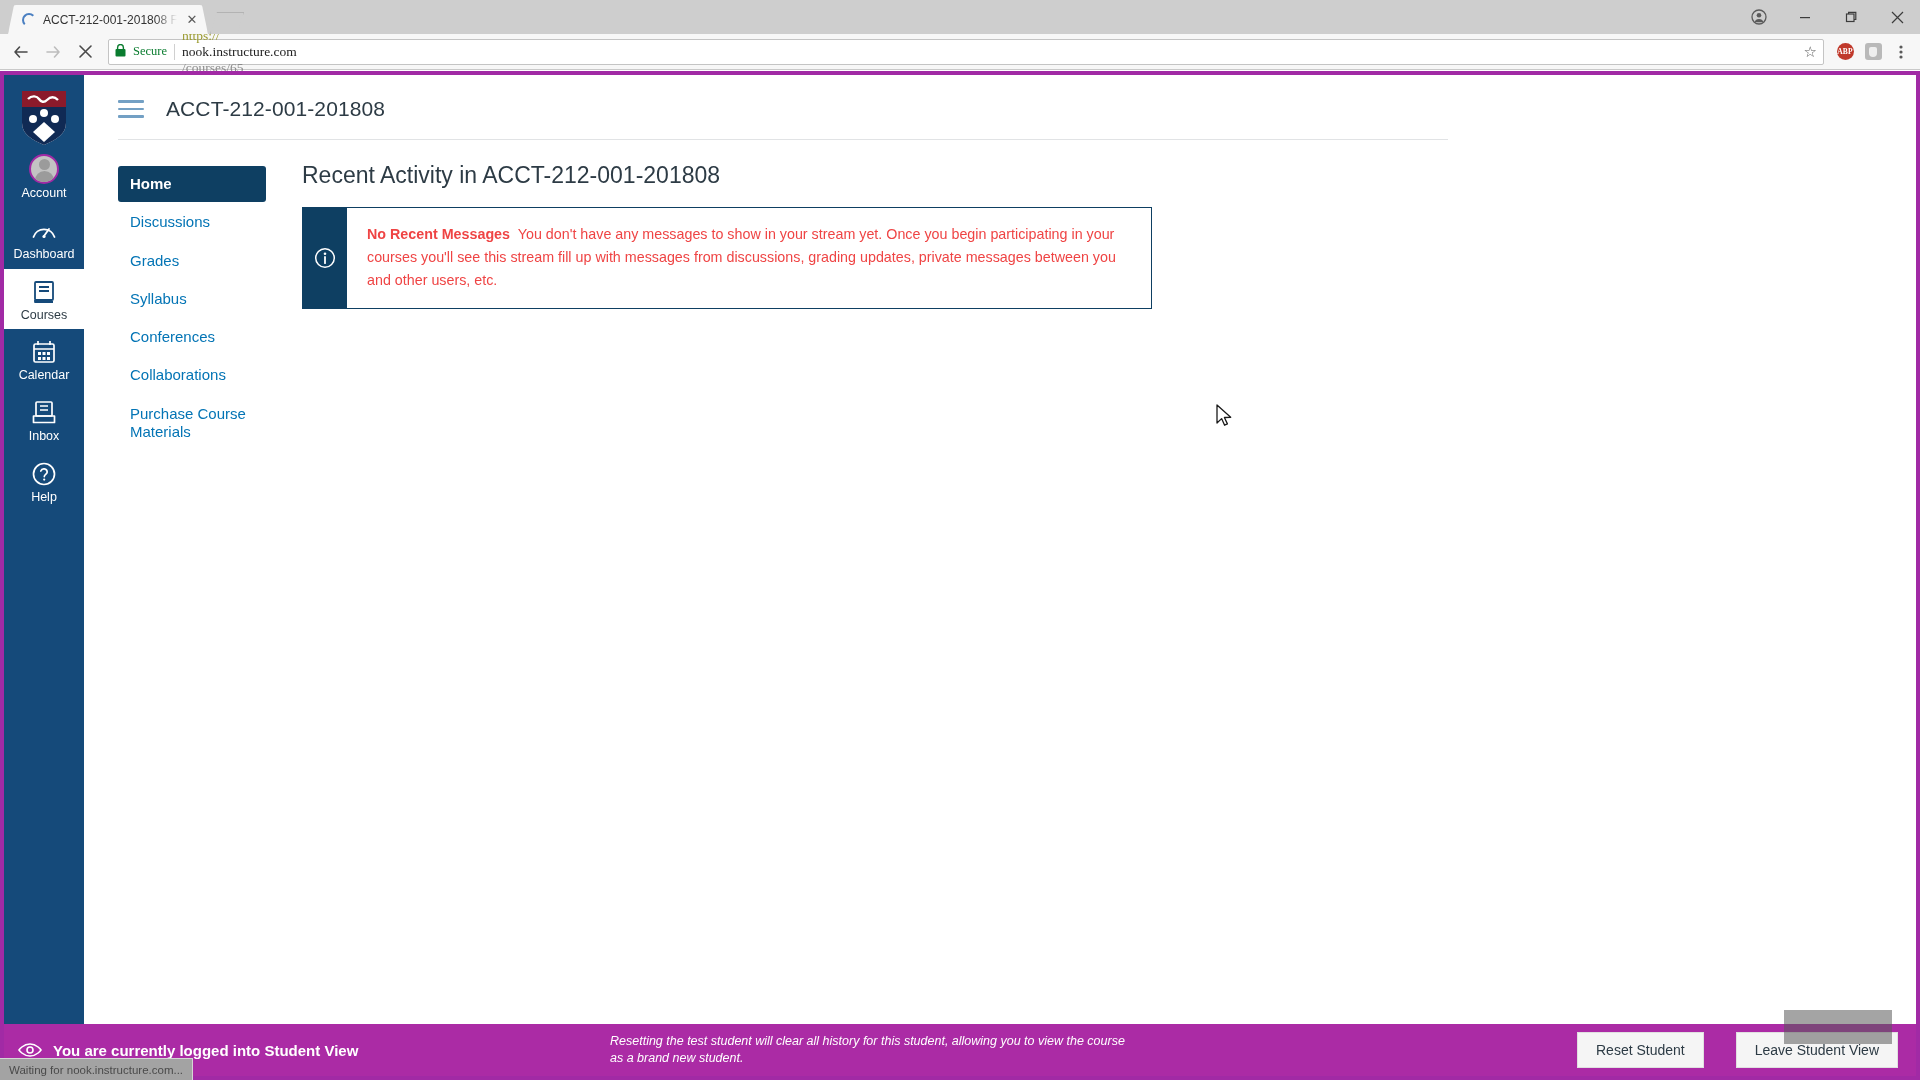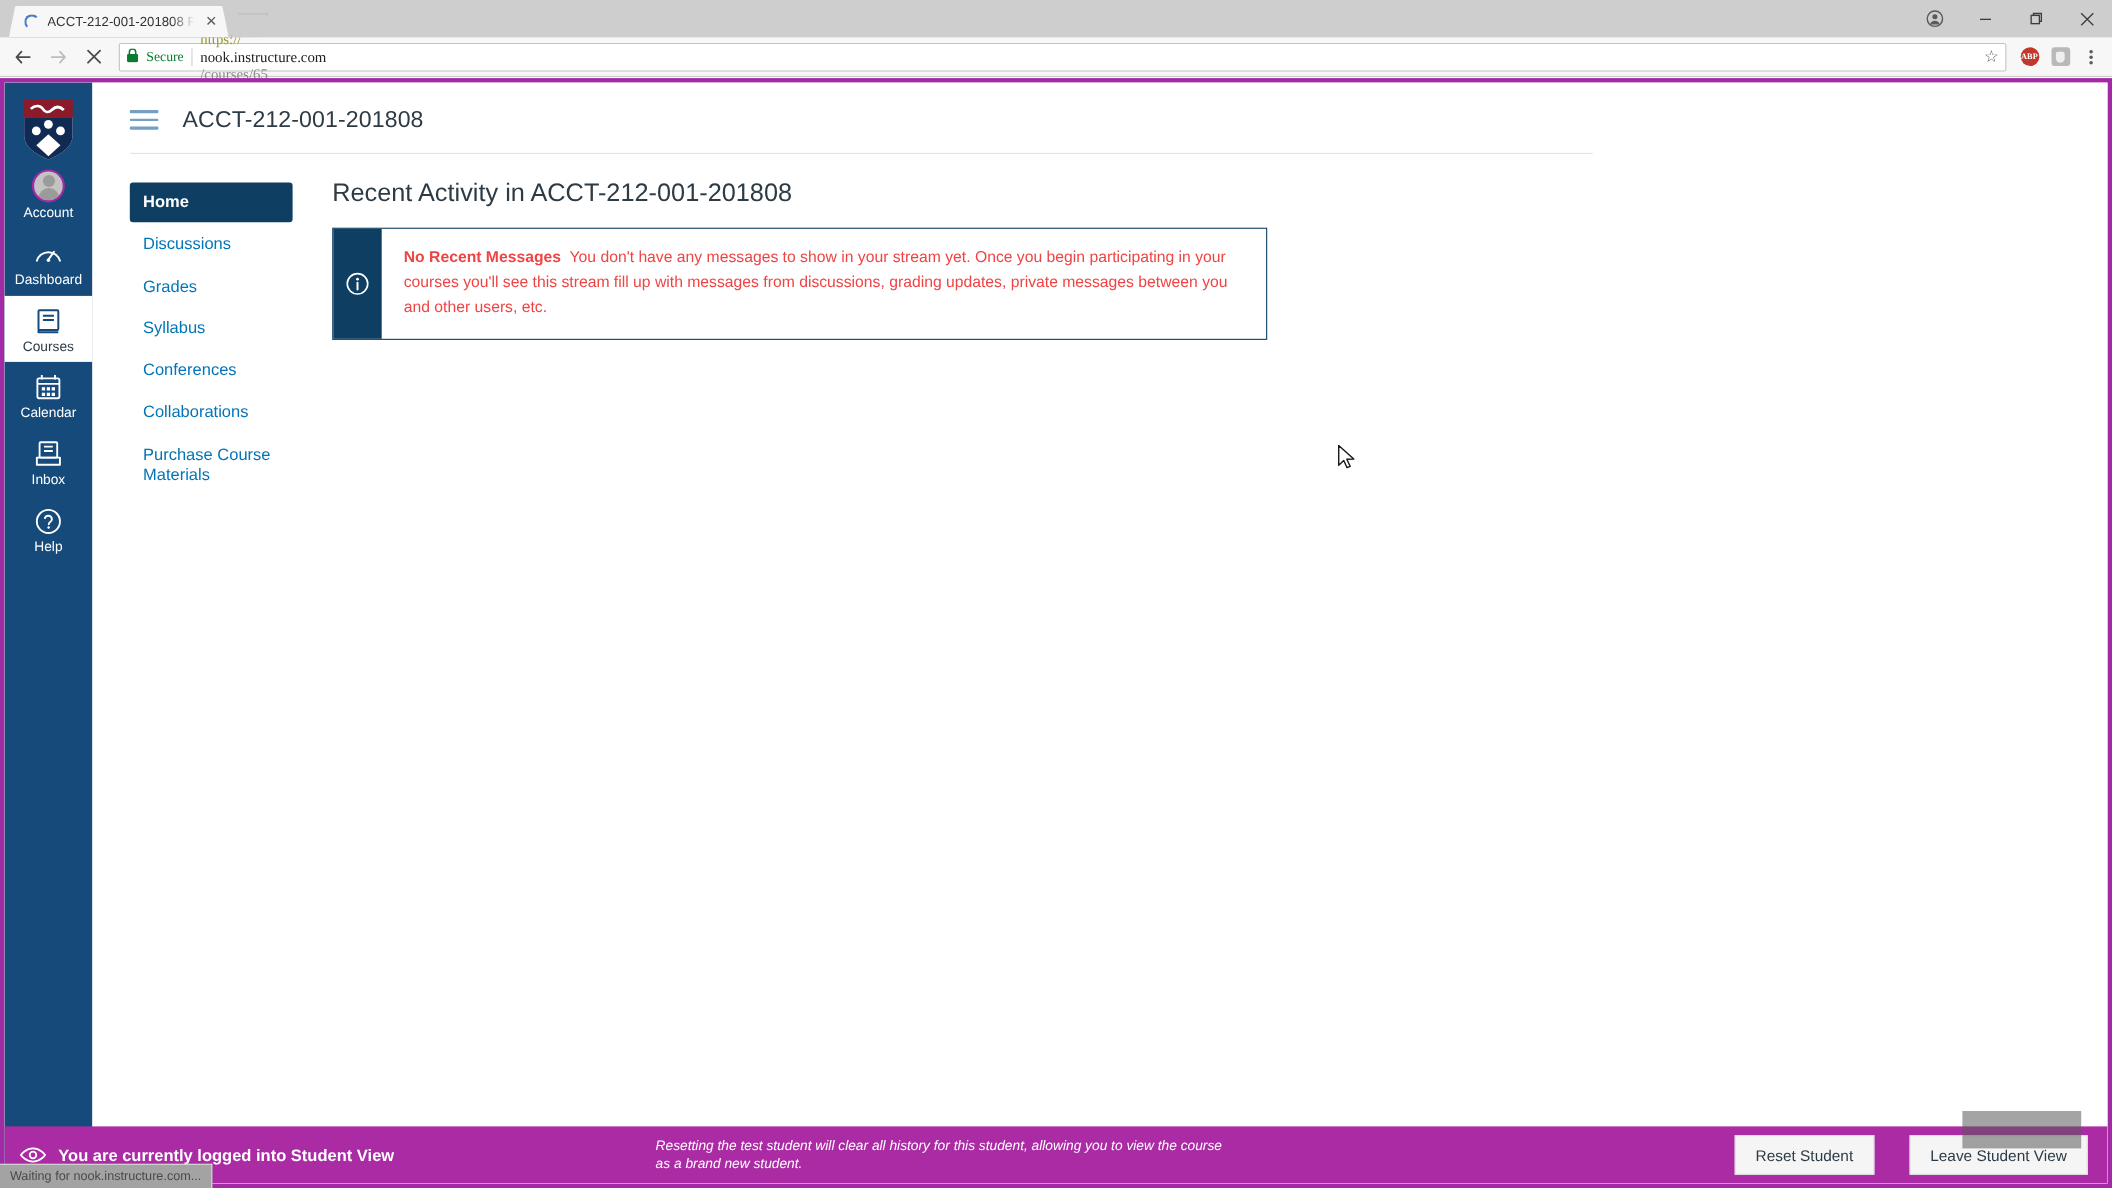--- a/index.html
+++ b/index.html
@@ -206,21 +206,21 @@
     content: ""; position: absolute; top: 2px; left: 1px; right: 1px;
     height: 1.4px; background: #5a6b78;
   }
   .rr-rule { height: 1px; background: #c7cdd1; margin: 7px 0 9px; }
   .rr-empty { font-size: 13.5px; color: #2d3b45; font-style: italic; }
 
   
   .svbar {
     position: absolute; left: 0; right: 0; bottom: 0; height: 52px;
     background: #ab2ba5; display: flex; align-items: center;
-    padding: 0 18px 0 14px; gap: 18px;
+    padding: 0 18px 0 14px; gap: 32px;
   }
   .sv-left { display: flex; align-items: center; gap: 11px; flex: none; width: 560px; }
   .sv-left .sv-text { color: #fff; font-size: 15px; font-weight: bold; }
   .sv-note {
     flex: 1; color: #ffffff; font-size: 12.5px; font-style: italic;
     line-height: 1.35; max-width: 520px;
   }
   .sv-btns { margin-left: auto; display: flex; gap: 12px; }
   .sv-btn {
     background: #f5f5f5; color: #2d3b45; font-size: 14px;

